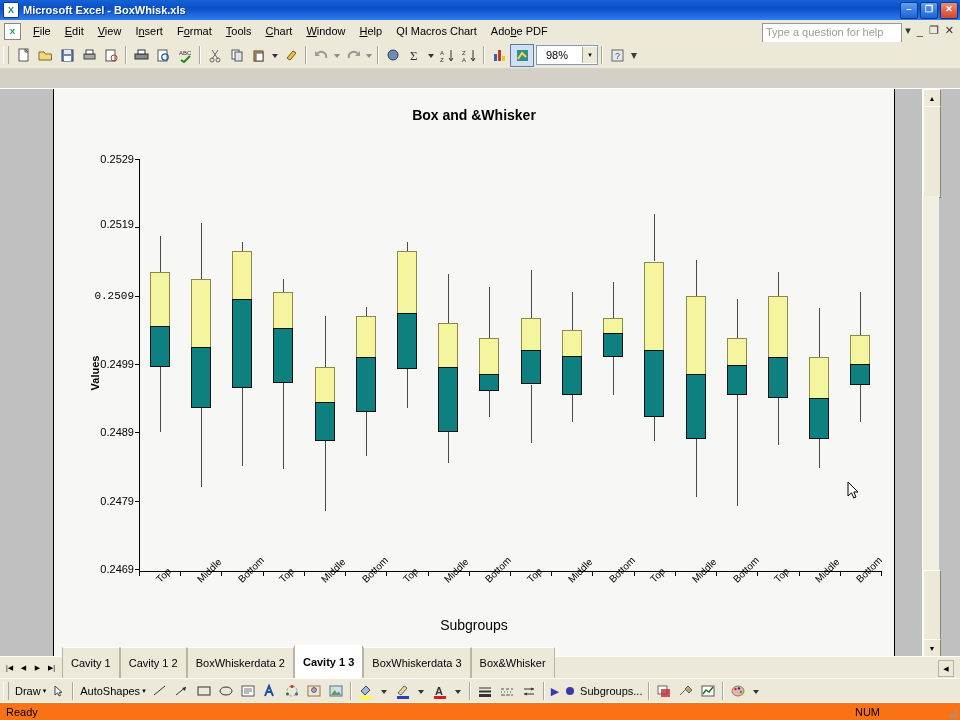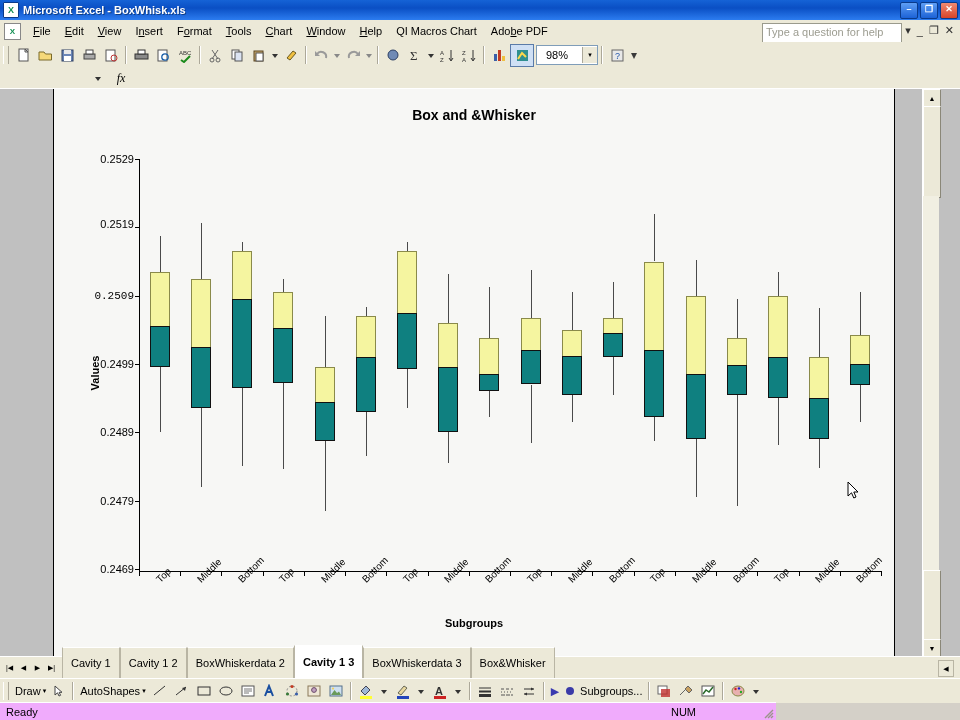--- a/index.html
+++ b/index.html
@@ -133,21 +133,21 @@
   .yaxis-line{position:absolute;left:85px;top:70px;width:1px;height:412px;background:#000;}
   .xaxis-line{position:absolute;left:85px;top:482px;width:742px;height:1px;background:#000;}
   .ytick{position:absolute;right:100%;margin-right:5px;transform:translateY(-50%);
     font-size:11px;white-space:nowrap;color:#000;}
   .ytickmark{position:absolute;left:-4px;width:4px;height:1px;background:#000;}
   .ylabel{
     position:absolute;left:24px;top:50%;transform:translateY(-50%) rotate(-90deg);
     font-size:11px;font-weight:bold;white-space:nowrap;
   }
   .xlabel{position:absolute;left:0;top:528px;width:100%;text-align:center;
-    font-size:11px;font-weight:bold;}
+    font-size:14px;font-weight:normal;}
   .xtickmark{position:absolute;top:482px;width:1px;height:5px;background:#000;}
   .xcat{
     position:absolute;top:488px;font-size:10px;white-space:nowrap;
     transform-origin:left top;transform:rotate(-45deg);color:#000;
   }
   .box{position:absolute;box-sizing:border-box;}
   .box .whisk{position:absolute;width:1px;background:#4a4a4a;left:50%;}
   .box .lower{position:absolute;left:0;width:100%;background:#0f8080;
     border:1px solid #111;box-sizing:border-box;}
   .box .upper{position:absolute;left:0;width:100%;background:#f5f5a0;
@@ -181,22 +181,22 @@
   .drawbar{
     position:absolute;left:0;top:678px;width:960px;height:24px;
     background:#ece9d8;display:flex;align-items:center;
     border-top:1px solid #fff;
   }
   .dbtn{height:20px;display:flex;align-items:center;justify-content:center;
     padding:0 3px;font-size:11px;gap:2px;}
 
   
   .statusbar{
-    position:absolute;left:0;top:702px;width:776px;height:18px;
-    background:#f0abfc;border-top:1px solid #fff;
+    position:absolute;left:0;top:702px;width:960px;height:18px;
+    background:#f97316;border-top:1px solid #fff;
     display:flex;align-items:center;font-size:11px;
   }
   .status-left{padding-left:6px;}
   .status-num{position:absolute;right:80px;}
   .grip{position:absolute;right:1px;bottom:1px;width:14px;height:14px;}
 </style>
 </head>
 <body>
 
 <div id="app">
@@ -388,30 +388,20 @@
     <div class="tsep"></div>
     <div class="tbtn">
       <svg width="15" height="15">
           <rect x="2" y="2" width="11" height="11" fill="#e8e8e8" stroke="#666"></rect>
           <text x="5" y="11" font-size="9" fill="#2255aa">?</text>
         </svg>
       </div>
     <div class="tbtn" style="width:12px">▾</div>
   </div>
 
-  <div class="formulabar">
-    <div class="namebox"></div>
-    <div class="namebox-arrow">
-      <svg width="7" height="7">
-          <path d="M0 2 L6 2 L3 6 Z" fill="#333"></path>
-        </svg>
-      </div>
-    <div class="fx">fx</div>
-    <div class="fbinput"></div>
-  </div>
 
   <div class="workarea">
     <div class="chartsheet">
       <div class="chartcanvas">
         <div class="chart" id="chart">
           <div class="chart-title">Box and &amp;Whisker</div>
           <div class="ylabel">Values</div>
           <div class="xlabel">Subgroups</div>
           <div class="yaxis-line"></div>
           <div class="xaxis-line"></div>

